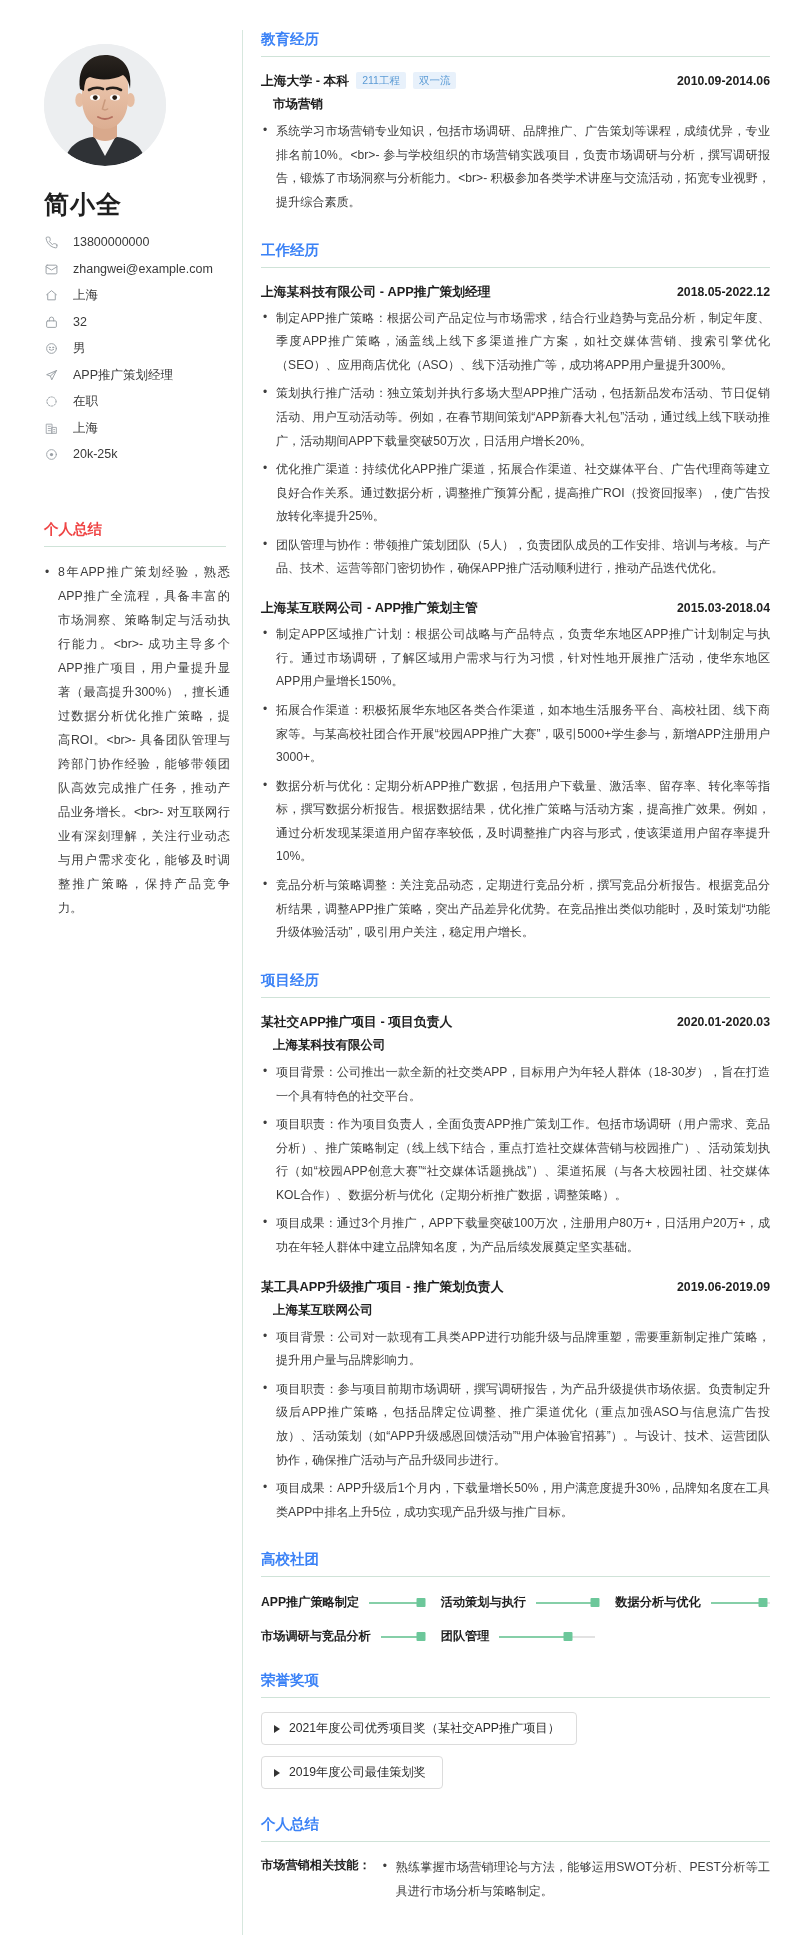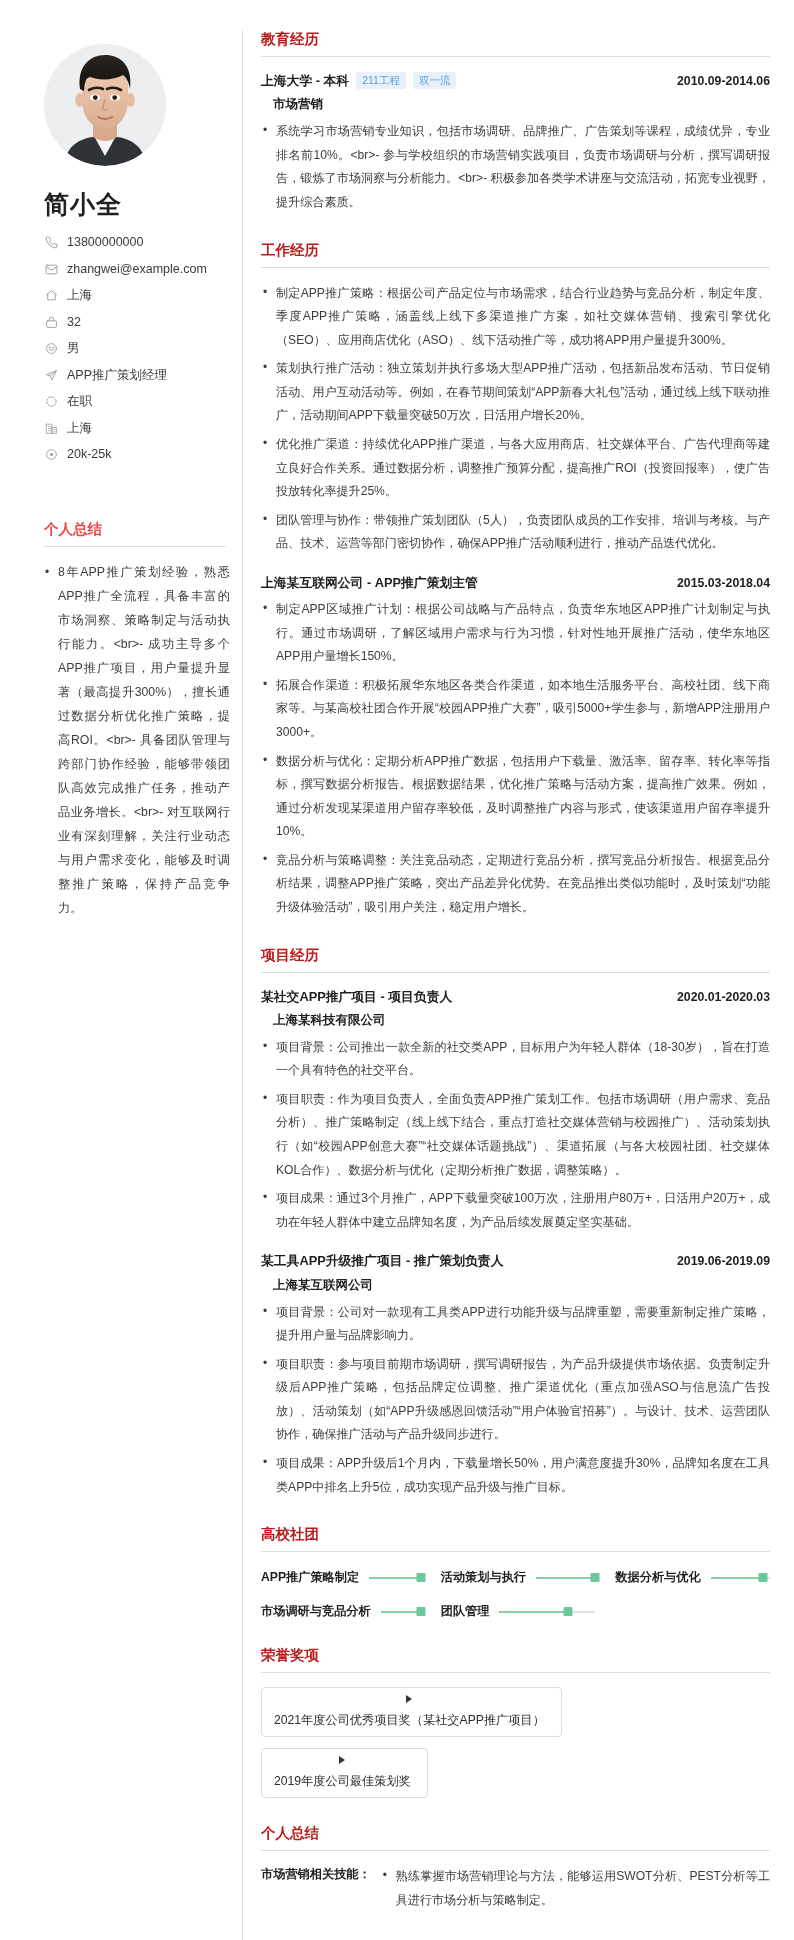--- a/index.html
+++ b/index.html
@@ -40,21 +40,21 @@
     font-size: 25px;
     font-weight: bold;
     color: #1f1f1f;
     margin: 22px 0 14px 12px;
     letter-spacing: 1px;
   }
   .contact-list { margin: 0 0 0 12px; padding: 0; list-style: none; }
   .contact-item {
     display: flex;
     align-items: center;
-    gap: 9px;
+    gap: 15px;
     font-size: 12.5px;
     color: #3a3a3a;
     margin-bottom: 11.5px;
     line-height: 1.2;
   }
   .contact-icon {
     width: 14px; height: 14px;
     flex: 0 0 14px;
     display: inline-flex;
     align-items: center;
@@ -103,21 +103,21 @@
   
   .main {
     flex: 1 1 auto;
     min-width: 0;
     padding: 6px 6px 0 4px;
   }
   .section { margin-bottom: 26px; }
   .section-title {
     font-size: 14.5px;
     font-weight: bold;
-    color: #b91c1c;
+    color: #3b82f6;
     padding-bottom: 7px;
     border-bottom: 1px solid #cfe3d8;
     margin-bottom: 14px;
   }
   .entry { margin-bottom: 17px; }
   .entry-head {
     display: flex;
     align-items: baseline;
     justify-content: space-between;
     gap: 8px;
@@ -223,21 +223,20 @@
   .honor-chip {
     display: inline-flex;
     align-items: center;
     gap: 9px;
     border: 1px solid #dcdcdc;
     border-radius: 4px;
     padding: 7px 16px 7px 12px;
     font-size: 12.2px;
     color: #2c2c2c;
     background: #ffffff;
-    flex-direction: column;
   }
   .triangle {
     width: 0; height: 0;
     border-left: 6px solid #333333;
     border-top: 4px solid transparent;
     border-bottom: 4px solid transparent;
     flex: 0 0 auto;
   }
 
   
@@ -419,24 +418,30 @@
         <ul class="bullets">
           <li>系统学习市场营销专业知识，包括市场调研、品牌推广、广告策划等课程，成绩优异，专业排名前10%。&lt;br&gt;- 参与学校组织的市场营销实践项目，负责市场调研与分析，撰写调研报告，锻炼了市场洞察与分析能力。&lt;br&gt;- 积极参加各类学术讲座与交流活动，拓宽专业视野，提升综合素质。</li>
         </ul>
       </div>
     </section>
 
     <section class="section">
       <div class="section-title">工作经历</div>
 
       <div class="entry">
+        <div class="entry-head">
+          <div class="entry-title">
+            <span>上海某科技有限公司 - APP推广策划经理</span>
+          </div>
+          <div class="entry-date">2018.05-2022.12</div>
+        </div>
         <ul class="bullets">
           <li>制定APP推广策略：根据公司产品定位与市场需求，结合行业趋势与竞品分析，制定年度、季度APP推广策略，涵盖线上线下多渠道推广方案，如社交媒体营销、搜索引擎优化（SEO）、应用商店优化（ASO）、线下活动推广等，成功将APP用户量提升300%。</li>
           <li>策划执行推广活动：独立策划并执行多场大型APP推广活动，包括新品发布活动、节日促销活动、用户互动活动等。例如，在春节期间策划“APP新春大礼包”活动，通过线上线下联动推广，活动期间APP下载量突破50万次，日活用户增长20%。</li>
-          <li>优化推广渠道：持续优化APP推广渠道，与各大应用商店、社交媒体平台、广告代理商等建立良好合作关系。通过数据分析，调整推广预算分配，提高推广ROI（投资回报率），使广告投放转化率提升25%。</li>
+          <li>优化推广渠道：持续优化APP推广渠道，拓展合作渠道、社交媒体平台、广告代理商等建立良好合作关系。通过数据分析，调整推广预算分配，提高推广ROI（投资回报率），使广告投放转化率提升25%。</li>
           <li>团队管理与协作：带领推广策划团队（5人），负责团队成员的工作安排、培训与考核。与产品、技术、运营等部门密切协作，确保APP推广活动顺利进行，推动产品迭代优化。</li>
         </ul>
       </div>
 
       <div class="entry">
         <div class="entry-head">
           <div class="entry-title">
             <span>上海某互联网公司 - APP推广策划主管</span>
           </div>
           <div class="entry-date">2015.03-2018.04</div>

